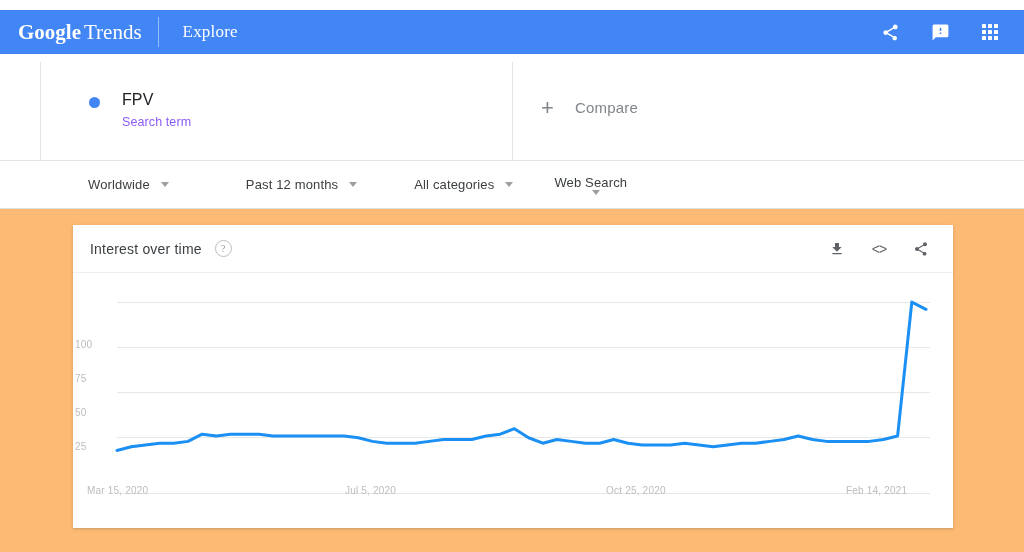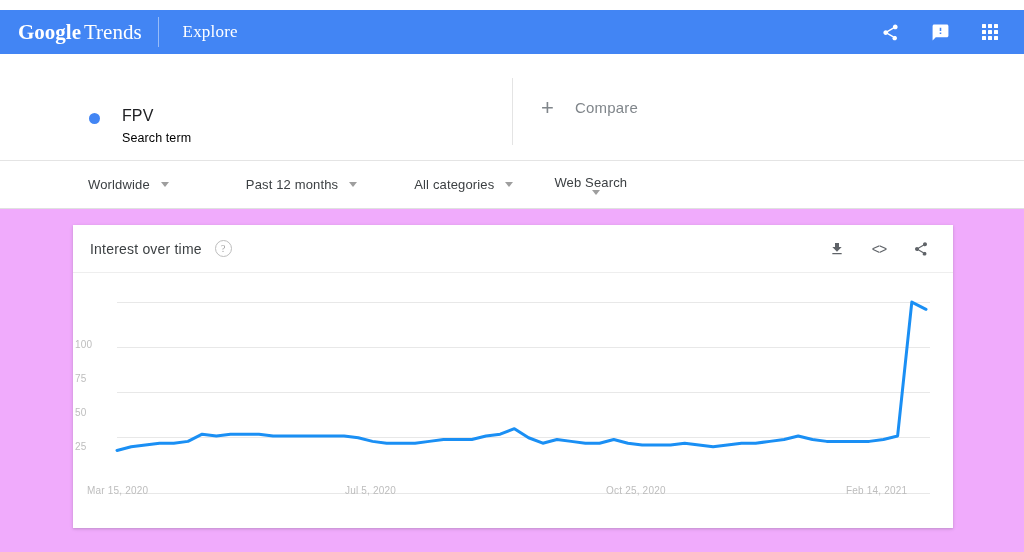--- a/index.html
+++ b/index.html
@@ -79,21 +79,20 @@
   }
 
   
   .query-row {
     position: absolute;
     top: 62px; left: 0;
     width: 1024px;
     height: 99px;
     background: #ffffff;
     display: flex;
-    align-items: center;
   }
   .query-left-gutter {
     width: 41px;
     border-right: 1px solid #e4e4e4;
     box-sizing: border-box;
   }
   .term-card {
     width: 472px;
     border-right: 1px solid #e4e4e4;
     box-sizing: border-box;
@@ -111,21 +110,21 @@
   }
   .term-text { margin-left: 22px; }
   .term-title {
     font-size: 16px;
     color: #202124;
     line-height: 20px;
     letter-spacing: .1px;
   }
   .term-sub {
     font-size: 12.5px;
-    color: #000000;
+    color: #8b5cf6;
     margin-top: 5px;
     letter-spacing: .1px;
   }
   .compare-card {
     flex: 1;
     display: flex;
     align-items: center;
     padding-left: 28px;
     padding-bottom: 8px;
     box-sizing: border-box;
@@ -182,21 +181,21 @@
     border-right: 4.5px solid transparent;
     border-top: 5px solid #9e9e9e;
   }
 
   
   .page-body {
     position: absolute;
     top: 209px; left: 0;
     width: 1024px;
     height: 343px;
-    background: #f0abfc;
+    background: #fdba74;
   }
 
   
   .chart-card {
     position: absolute;
     top: 16px; left: 73px;
     width: 880px;
     height: 303px;
     background: #ffffff;
     box-shadow: 0 1px 2px rgba(60,64,67,.18), 0 1px 4px rgba(60,64,67,.10);

